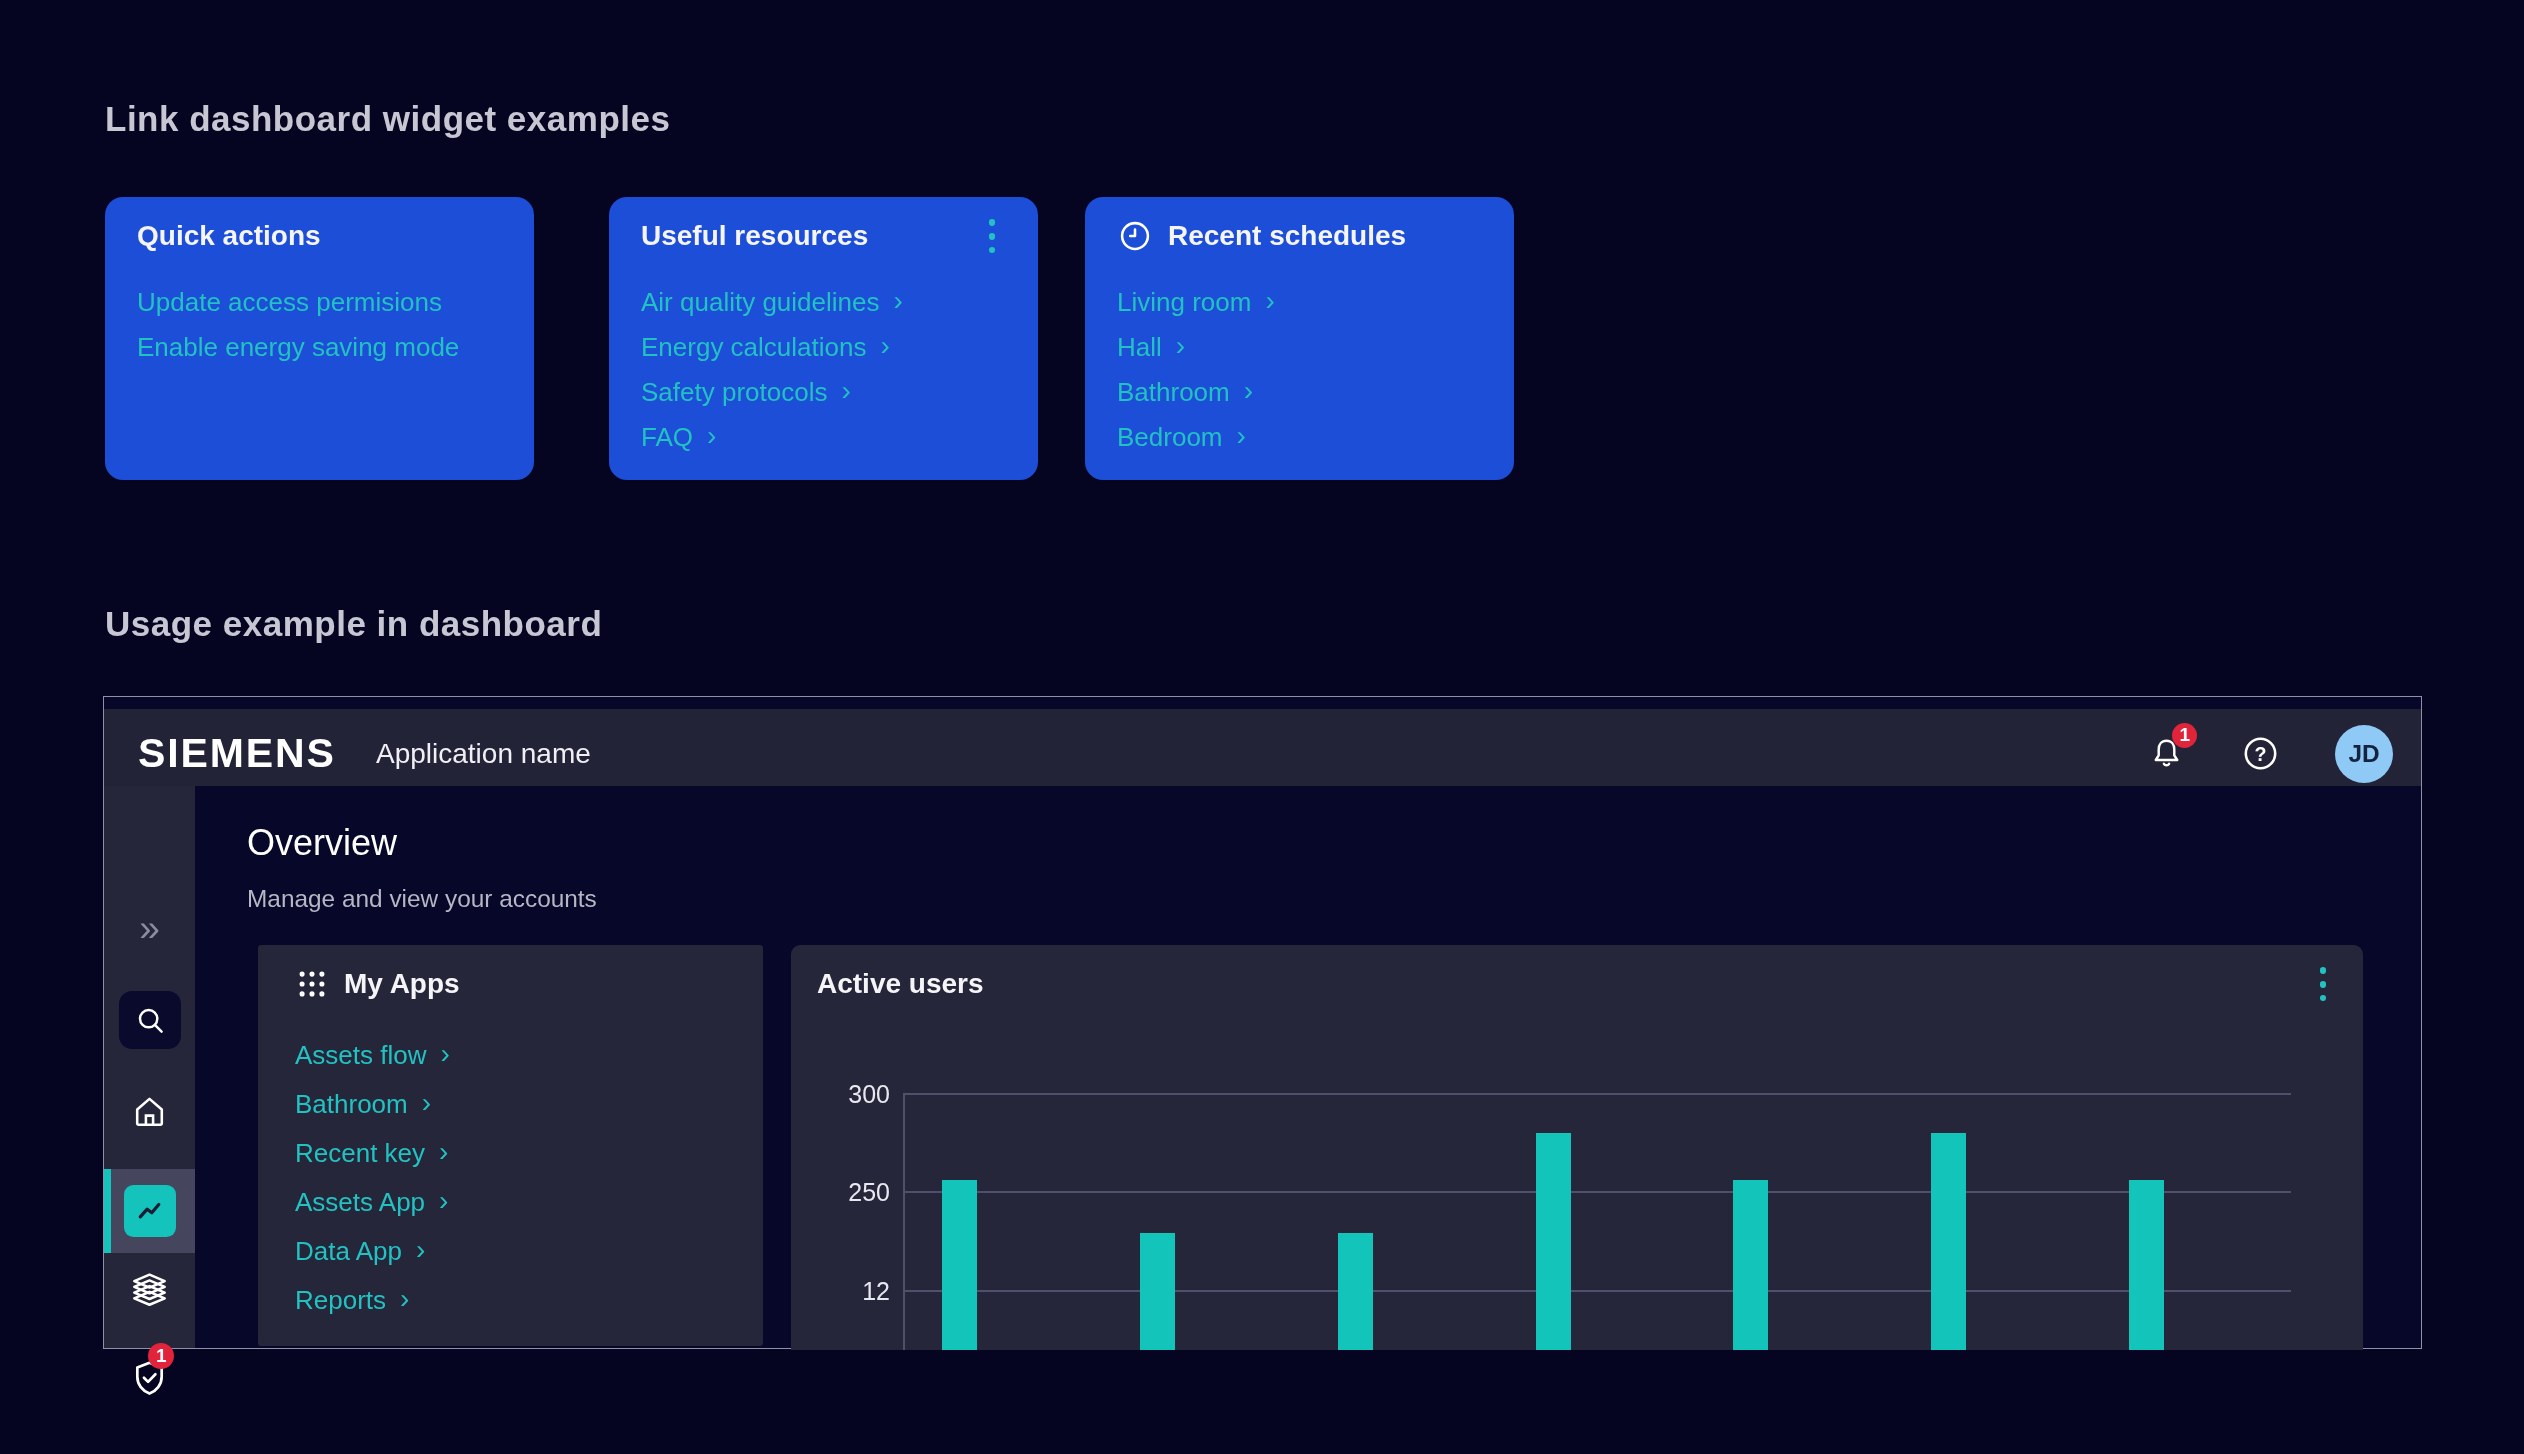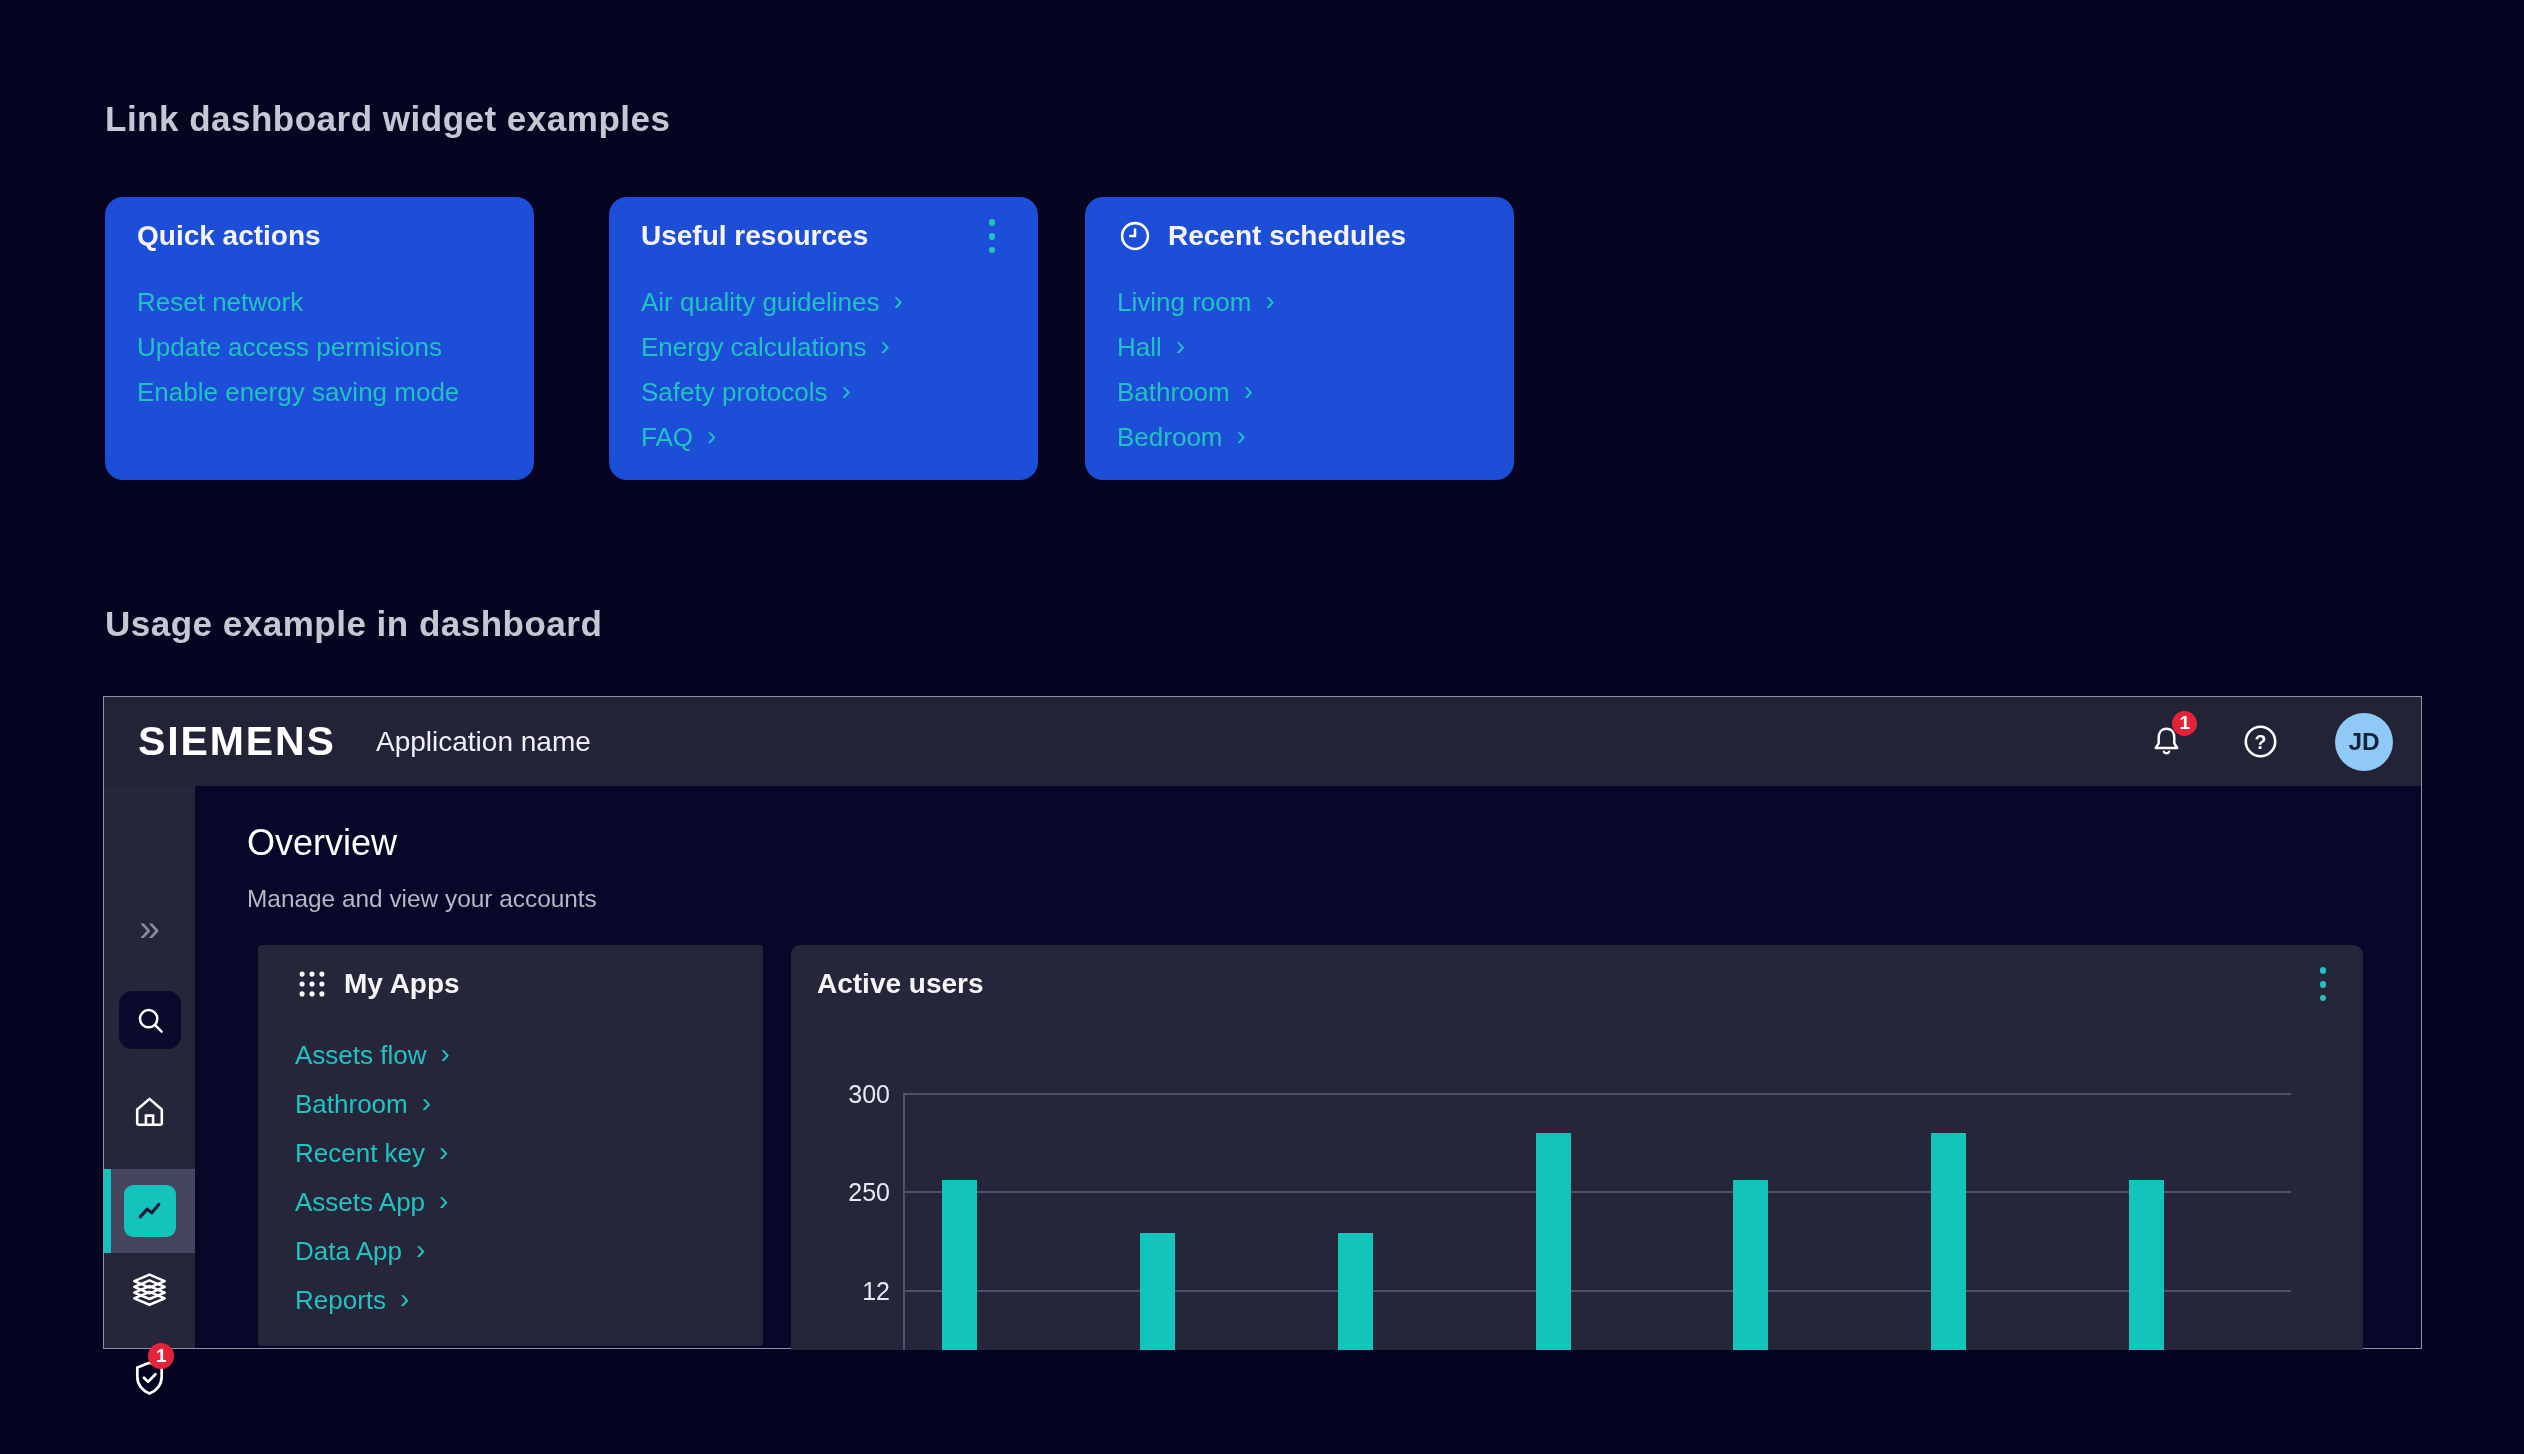--- a/index.html
+++ b/index.html
@@ -19,21 +19,21 @@
   .kebab { position:absolute; right:0; top:1.9px; width:28px; height:34px; display:flex; flex-direction:column; align-items:center; justify-content:center; gap:7.5px; cursor:pointer; }
   .kebab i { width:6.6px; height:6.6px; border-radius:50%; background:#23c2c2; }
   .links { position:absolute; left:32px; top:83px; right:32px; }
   .link-row { height:45px; display:flex; align-items:center; gap:14px; cursor:pointer; }
   .link-label { color:#23c2c2; font-size:26px; }
   .link-chevron { color:#23c2c2; font-size:28px; line-height:26px; transform:translateY(-1.9px); }
   .my-apps .link-row { height:49px; }
 
   
   #dashboard { position:absolute; left:103px; top:696px; width:2319px; height:653px; border:1.4px solid #8f8fa8; background:#070729; }
-  #dash-header { position:absolute; left:0; top:0; right:0; height:89px; background:#232338; display:flex; align-items:center; }
+  #dash-header { position:absolute; left:0; top:12px; right:0; height:89px; background:#232338; display:flex; align-items:center; }
   #brand { margin-left:34px; color:#ffffff; font-size:41px; font-weight:bold; letter-spacing:1.9px; }
   #app-name { position:absolute; left:272px; color:#efeff4; font-size:28px;text-align:right; }
   #header-actions { position:absolute; right:28px; top:0; height:89px; display:flex; align-items:center; gap:54px; }
   .icon-btn { position:relative; cursor:pointer; display:flex; align-items:center; justify-content:center; }
   .badge { position:absolute; background:#e2243b; color:#fff; font-weight:bold; border-radius:50%; display:flex; align-items:center; justify-content:center; }
   #bell-badge { top:-11.2px; right:-11.2px; width:25px; height:25px; font-size:19px; }
   #avatar { width:58px; height:58px; border-radius:50%; background:#8fc9f5; color:#14233f; font-size:24.4px; font-weight:bold; display:flex; align-items:center; justify-content:center; cursor:pointer; }
 
   
   #sidebar { position:absolute; left:0; top:89px; bottom:0; width:91px; background:#26263a; }
@@ -70,23 +70,20 @@
 </head>
 <body>
 
 <div class="page-heading" id="heading1">Link dashboard widget examples</div>
 
 <div class="card" id="card-quick">
   <div class="card-header">
     <span class="card-title">Quick actions</span>
   </div>
   <div class="links">
-      <div class="link-row">
-        <span class="link-label">Reset network</span>
-      </div>
       <div class="link-row">
         <span class="link-label">Update access permisions</span>
       </div>
       <div class="link-row">
         <span class="link-label">Enable energy saving mode</span>
       </div>
     </div>
 </div>
 
 <div class="card" id="card-resources">

